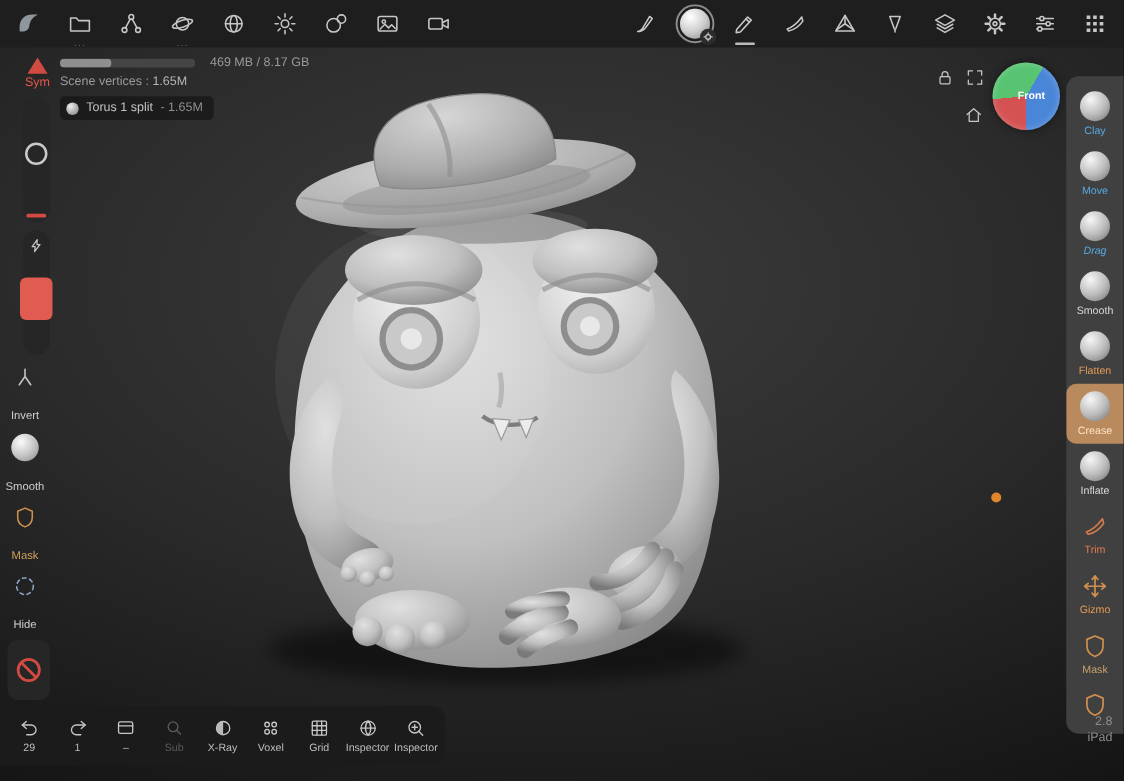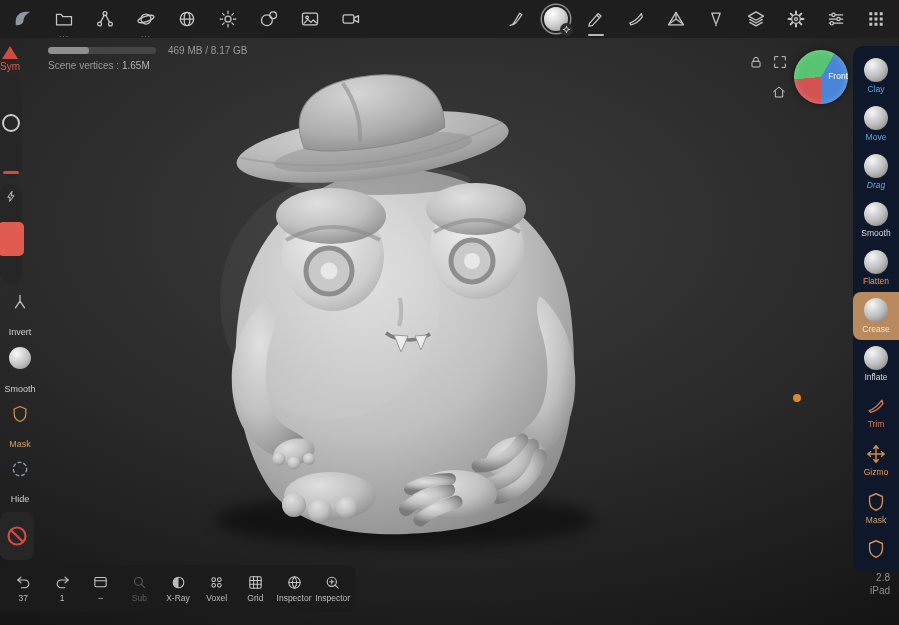--- a/index.html
+++ b/index.html
@@ -49,45 +49,45 @@
   .obj-sub{color:#8f8f8f}
 
   
   .vc{position:absolute;z-index:5;width:20px;height:20px;display:flex;align-items:center;justify-content:center;cursor:pointer}
   .vc.lock{left:746px;top:52px}
   .vc.fullscreen{left:770px;top:52px}
   .vc.home{left:769px;top:82px}
   .gizmo{position:absolute;left:794px;top:50px;width:54px;height:54px;border-radius:50%;z-index:5;cursor:pointer;
     background:conic-gradient(from 30deg, #4a86d8 0deg 150deg, #d45252 150deg 235deg, #58c472 235deg 360deg);
     box-shadow:0 0 8px rgba(0,0,0,.45), inset 0 0 6px rgba(255,255,255,.25);}
-  .gizmo .front-label{position:absolute;right:0;top:21px;font-size:8.5px;color:#ffffff;font-weight:normal}
+  .gizmo .front-label{position:absolute;right:12px;top:21px;font-size:8.5px;color:#ffffff;font-weight:bold}
 
   
   .left-strip{position:absolute;left:0;top:46px;width:40px;z-index:5;
-    display:flex;flex-direction:column;align-items:flex-start;gap:6px}
+    display:flex;flex-direction:column;align-items:flex-end;gap:6px}
   .sym-block{display:flex;flex-direction:column;align-items:center;gap:2px;cursor:pointer}
   .warn-tri{width:0;height:0;border-left:8px solid transparent;border-right:8px solid transparent;border-bottom:13px solid #d24b42}
   .sym-label{color:#e25749;font-size:10px}
   .vtrack{width:22px;height:100px;background:#262626;border-radius:11px;position:relative;cursor:pointer}
   .vtrack .handle{position:absolute;left:50%;top:45%;transform:translate(-50%,-50%);
     width:14px;height:14px;border:2px solid #c9c9c9;border-radius:50%}
   .vtrack .redline{position:absolute;left:3px;right:3px;bottom:4px;height:3px;background:#d24b42;border-radius:2px}
   .vtrack .bolt{position:absolute;top:6px;left:50%;transform:translateX(-50%)}
   .vtrack .redblock{position:absolute;left:50%;transform:translateX(-50%);top:38%;
     width:26px;height:34px;background:#e05b50;border-radius:5px}
   .ls-btn{display:flex;flex-direction:column;align-items:center;gap:15px;padding:2px 0;width:40px;cursor:pointer}
   .ls-label{font-size:9px;color:#cfcfcf}
   .ls-label.tan{color:#cfa05f}
   .smooth-sphere{width:22px;height:22px;border-radius:50%;
     background:radial-gradient(circle at 35% 30%, #fafafa, #c2c2c2 55%, #868686)}
   .nogo-panel{width:34px;height:48px;background:#262626;border-radius:8px;
     display:flex;align-items:center;justify-content:center;cursor:pointer}
 
   
-  .right-bar{position:absolute;right:0;top:46px;width:46px;height:520px;background:#0f172a;
+  .right-bar{position:absolute;right:0;top:61px;width:46px;height:520px;background:#404040;
     border-radius:10px 0 0 10px;z-index:5;display:flex;flex-direction:column;overflow:hidden;padding-top:6px}
   .tool-row{height:48px;flex:none;display:flex;flex-direction:column;align-items:center;justify-content:center;gap:2px;cursor:pointer}
   .tool-row.selected{background:#b98a5e;border-radius:8px 0 0 8px}
   .tool-sphere{width:24px;height:24px;border-radius:50%;
     background:radial-gradient(circle at 35% 28%, #f6f6f6, #bdbdbd 52%, #7c7c7c 92%)}
   .tool-label{font-size:8.5px;color:#cccccc}
   .partial-tool{height:48px;display:flex;justify-content:center;padding-top:6px}
 
   
   .bottom-bar{position:absolute;left:0;top:565px;width:348px;height:47px;background:#1b1b1b;
@@ -314,20 +314,25 @@
   <div class="mem-row">
     <div class="mem-bar">
         <div class="mem-fill" style="width: 38%;"></div>
       </div>
     <span>469 MB / 8.17 GB</span>
   </div>
   <div class="scene-row">
     <span>Scene vertices :</span>
     <span class="val">1.65M</span>
   </div>
+  <div class="obj-row">
+    <span class="obj-dot"></span>
+    <span>Torus 1 split</span>
+    <span class="obj-sub">- 1.65M</span>
+  </div>
 </div>
 
 <span class="vc lock">
   <svg class="i" width="16" height="16" viewBox="0 0 24 24">
       <rect x="6" y="11" width="12" height="8.5" rx="1.5"></rect>
       <path d="M8.5 11 V8.5 a3.5 3.5 0 0 1 7 0 V11"></path>
     </svg>
 </span>
 <span class="vc fullscreen">
   <svg class="i" width="16" height="16" viewBox="0 0 24 24">
@@ -444,21 +449,21 @@
       </svg>
   </div>
 </nav>
 
 <footer class="bottom-bar">
   <div class="bb-item">
     <svg class="i" width="17" height="17" viewBox="0 0 24 24">
         <path d="M8.5 4.5 L4 8.5 l4.5 4"></path>
         <path d="M4 8.5 H14 a5.5 5.5 0 0 1 0 11 H9"></path>
       </svg>
-    <span class="bb-label">37</span>
+    <span class="bb-label">29</span>
   </div>
   <div class="bb-item">
     <svg class="i" width="17" height="17" viewBox="0 0 24 24">
         <path d="M15.5 4.5 L20 8.5 l-4.5 4"></path>
         <path d="M20 8.5 H10 a5.5 5.5 0 0 0 0 11 H15"></path>
       </svg>
     <span class="bb-label">1</span>
   </div>
   <div class="bb-item">
     <svg class="i" width="17" height="17" viewBox="0 0 24 24">

